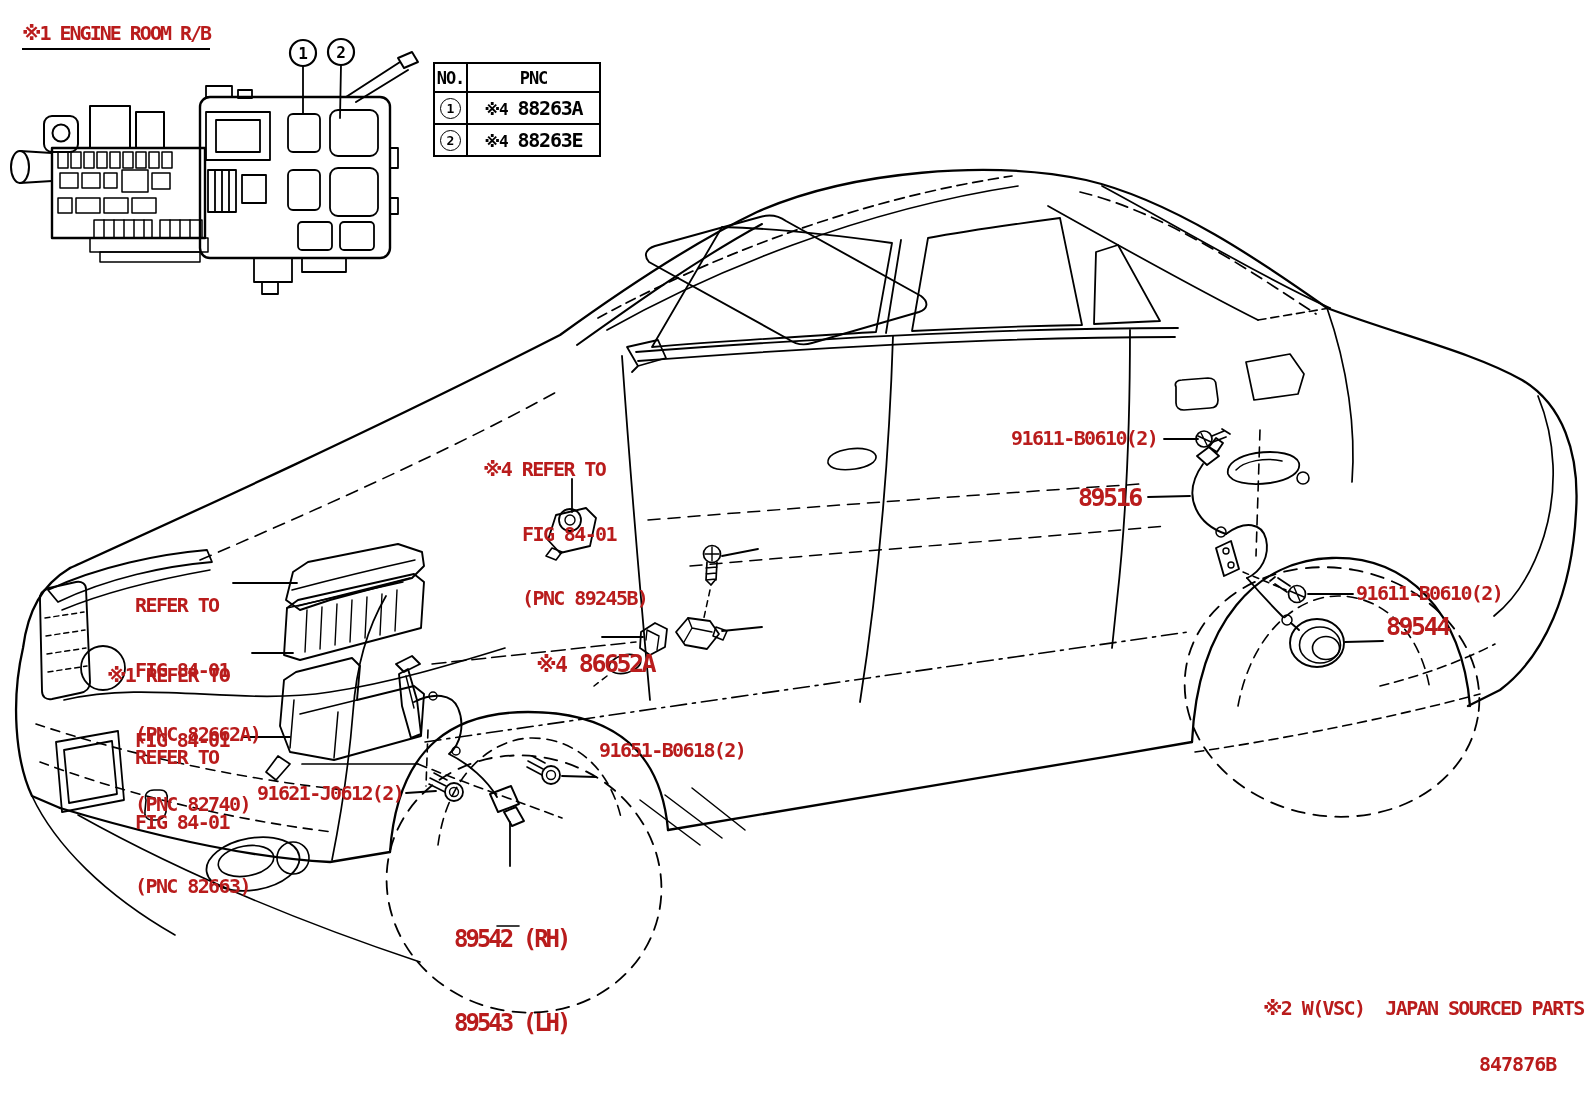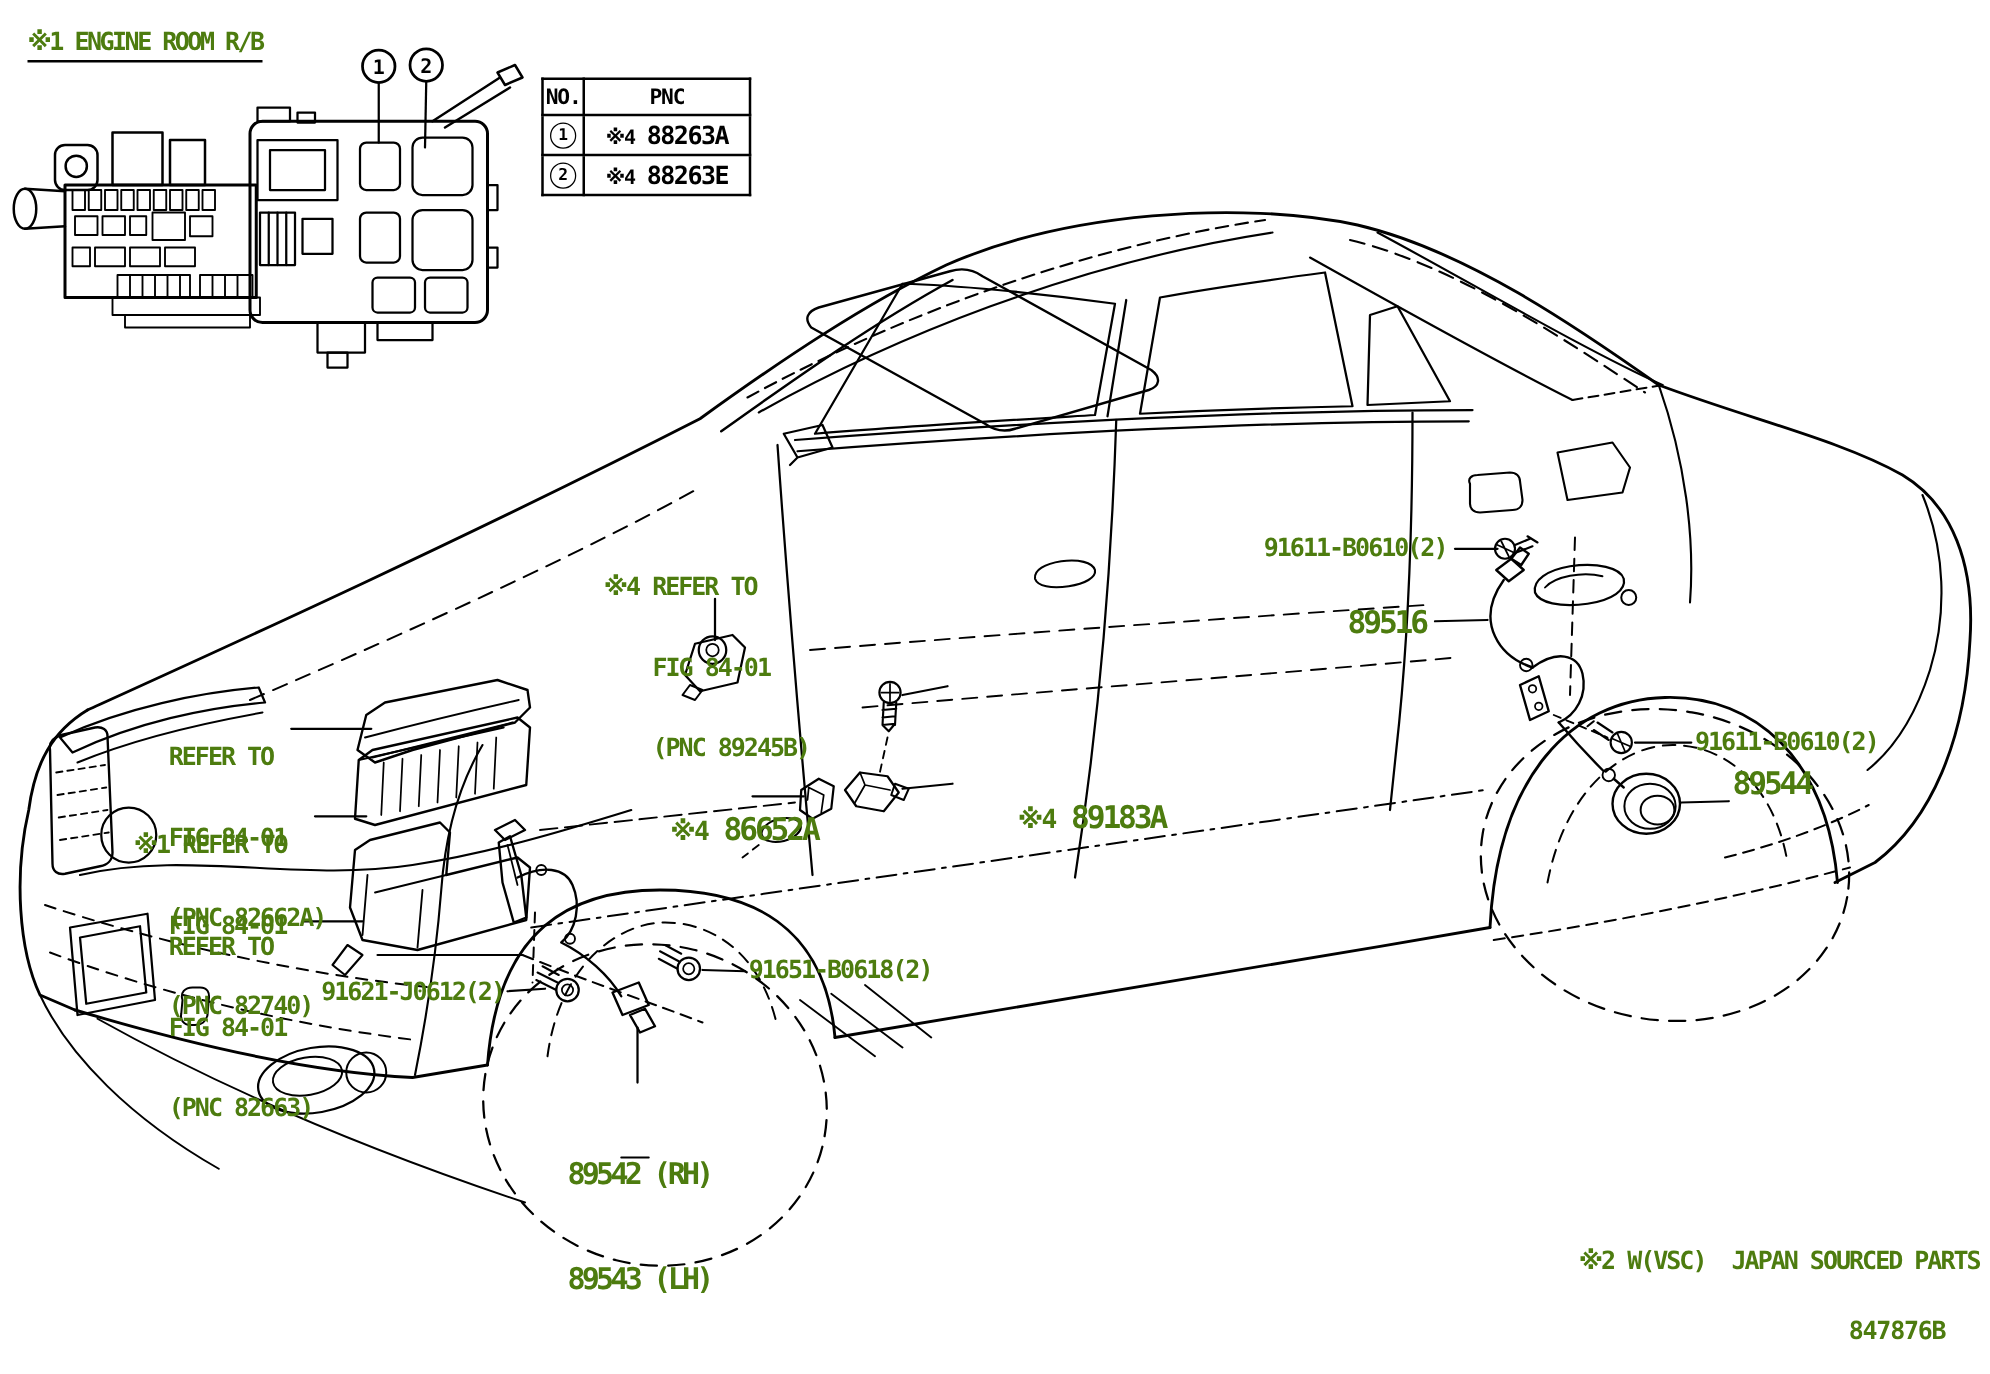--- a/index.html
+++ b/index.html
@@ -1,21 +1,21 @@
 <!DOCTYPE html>
 <html><head>
 <meta charset="utf-8">
 <style>
   html,body{margin:0;padding:0;background:#fff;}
   #stage{
     position:relative;width:1592px;height:1099px;background:#fff;overflow:hidden;
     font-family:"DejaVu Sans Mono","DejaVu Sans",monospace;color:#000;
   }
   #lineart{position:absolute;left:0;top:0;}
-  .lbl{position:absolute;font-weight:bold;color:#4d7c0f;white-space:pre;line-height:1.08;}
+  .lbl{position:absolute;font-weight:bold;color:#b91c1c;white-space:pre;line-height:1.08;}
   .sm{font-size:20px;letter-spacing:-1.6px;}
   .md{font-size:21px;letter-spacing:-2px;line-height:23px;}
   .bg{font-size:25px;letter-spacing:-2.5px;}
   .bg2{font-size:24px;letter-spacing:-3px;line-height:28px;}
   .pfx{font-size:21px;letter-spacing:-1.5px;}
   .pfxmd{font-size:19px;letter-spacing:-1.5px;}
   .refer{line-height:21.5px;}
   .ind39{padding-left:39px;}
   .ind28{padding-left:28px;}
   #title-label{border-bottom:2px solid #000;padding-bottom:3px;}
@@ -347,29 +347,26 @@
     <div>(PNC 82663)</div>
   </div>
 
   <div class="lbl sm" style="left:257px;top:783px;">91621-J0612(2)</div>
 
   <div class="lbl bg2" style="left:454px;top:869px;">
     <div>89542 (RH)</div>
     <div>89543 (LH)</div>
   </div>
 
-  <div class="lbl sm" style="left:599px;top:765px;text-align:center;">91651-B0618(2)</div>
+  <div class="lbl sm" style="left:599px;top:740px;text-align:center;">91651-B0618(2)</div>
 
   <div class="lbl bg" style="left:486px;top:623px;">
     <span class="pfx">※4</span> <span>86652A</span>
   </div>
 
-  <div class="lbl bg" style="left:764px;top:613px;">
-    <span class="pfx">※4</span> <span>89183A</span>
-  </div>
 
 
   <div class="lbl sm" style="left:1011px;top:428px;">91611-B0610(2)</div>
 
   <div class="lbl bg" style="left:1078px;top:484px;">89516</div>
 
   <div class="lbl sm" style="left:1356px;top:583px;">91611-B0610(2)</div>
 
   <div class="lbl bg" style="left:1386px;top:613px;">89544</div>
 

